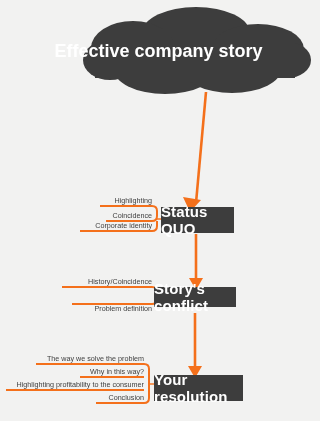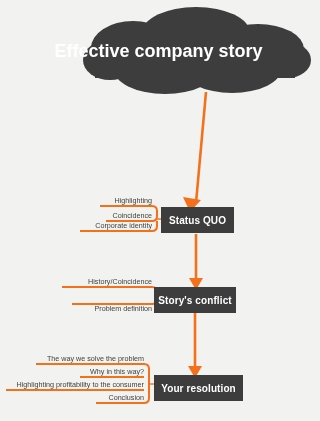--- a/index.html
+++ b/index.html
@@ -18,21 +18,21 @@
     position: absolute;
     left: 0; top: 0;
     width: 317px;
     height: 421px;
   }
   .node-box {
     position: absolute;
     background: #3d3d3d;
     color: #ffffff;
     font-weight: bold;
-    font-size: 10px;
+    font-size: 15px;
     letter-spacing: 0.1px;
     display: flex;
     align-items: center;
     justify-content: center;
     box-sizing: border-box;
   }
   .cloud-label {
     position: absolute;
     color: #ffffff;
     font-weight: bold;
@@ -115,21 +115,21 @@
     <circle cx="157" cy="384" r="2.6" fill="none" stroke="#9aa0a6" stroke-width="1"></circle>
     <line x1="155.5" y1="383" x2="158.5" y2="383" stroke="#9aa0a6" stroke-width="0.8"></line>
     <line x1="155.5" y1="385.5" x2="158.5" y2="385.5" stroke="#9aa0a6" stroke-width="0.8"></line>
   </g>
 </svg>
 
 <div class="cloud-label" style="left:0; top:41px; width:317px;">Effective company story</div>
 
 <div class="node-box" style="left:161px; top:207px; width:73px; height:26px;">Status QUO</div>
 
-<div class="node-box" style="left:154px; top:287px; width:82px; height:26px;">Story's conflict</div>
+<div class="node-box" style="left:154px; top:287px; width:82px; height:20px;">Story's conflict</div>
 
 <div class="node-box" style="left:154px; top:375px; width:89px; height:26px;">Your resolution</div>
 
 <div class="leaf-label" style="left:50px; top:196px; width:102px;">Highlighting</div>
 <div class="leaf-label" style="left:50px; top:211px; width:102px;">Coincidence</div>
 <div class="leaf-label" style="left:40px; top:221px; width:112px;">Corporate identity</div>
 
 <div class="leaf-label" style="left:42px; top:277px; width:110px;">History/Coincidence</div>
 <div class="leaf-label" style="left:42px; top:294px; width:110px;margin-top:10px;">Problem definition</div>
 

